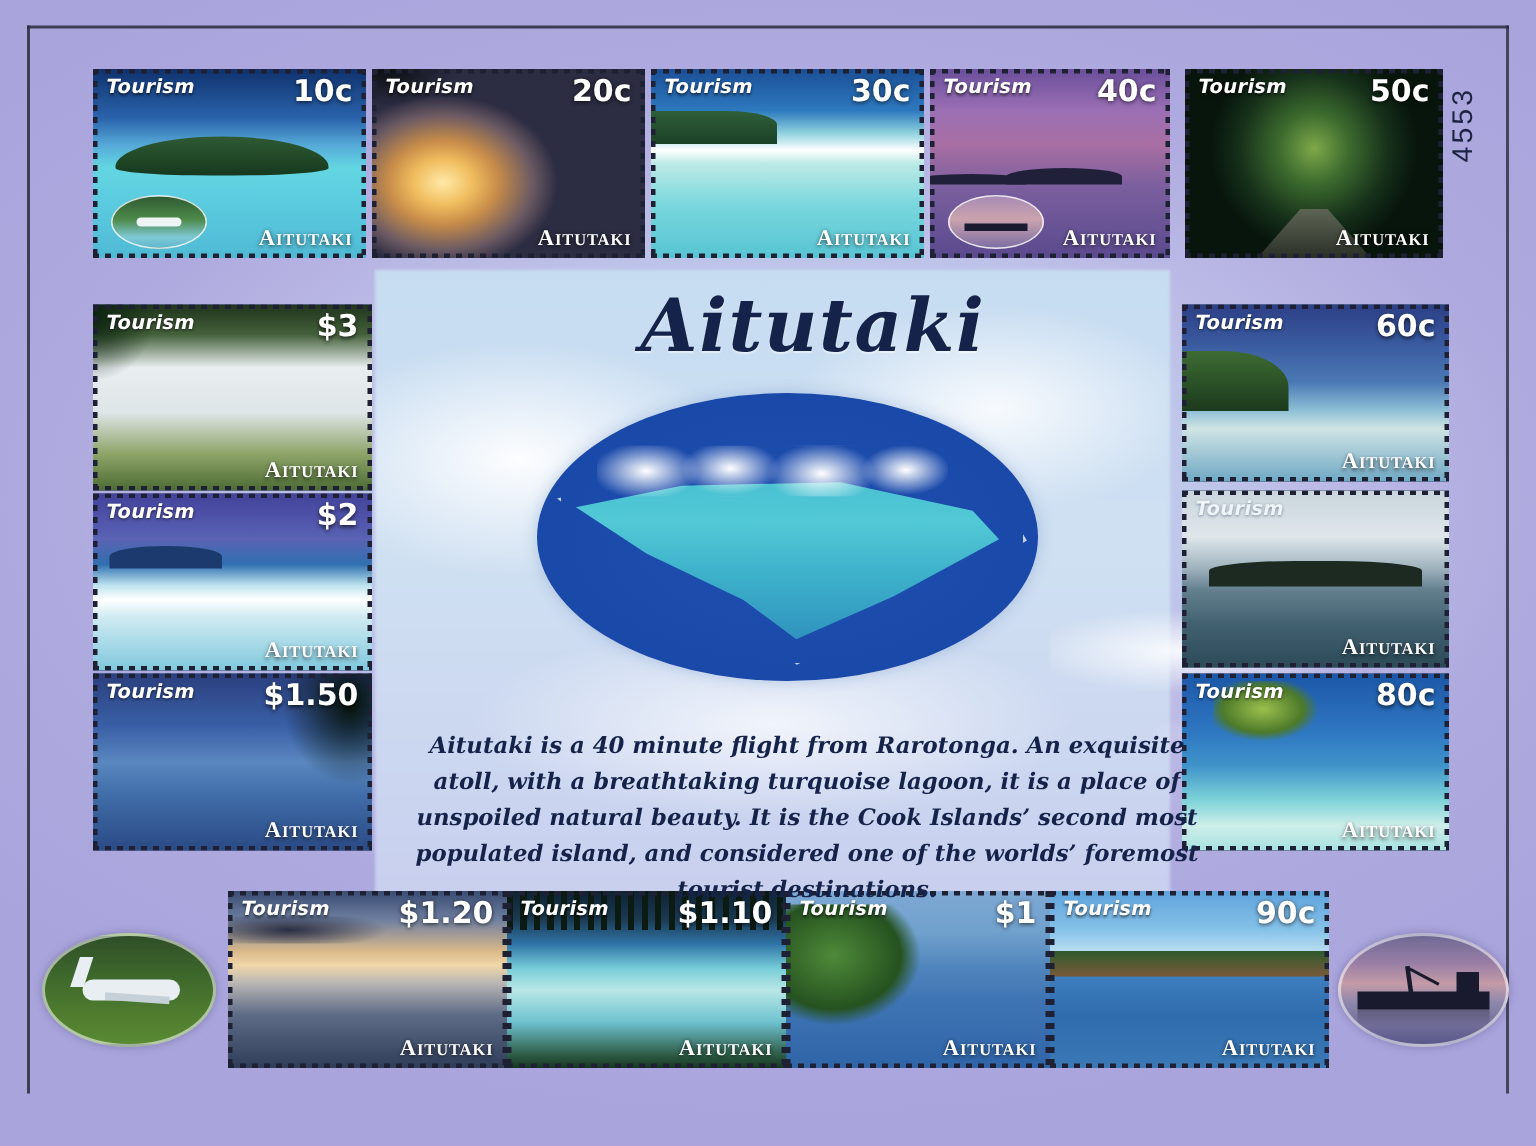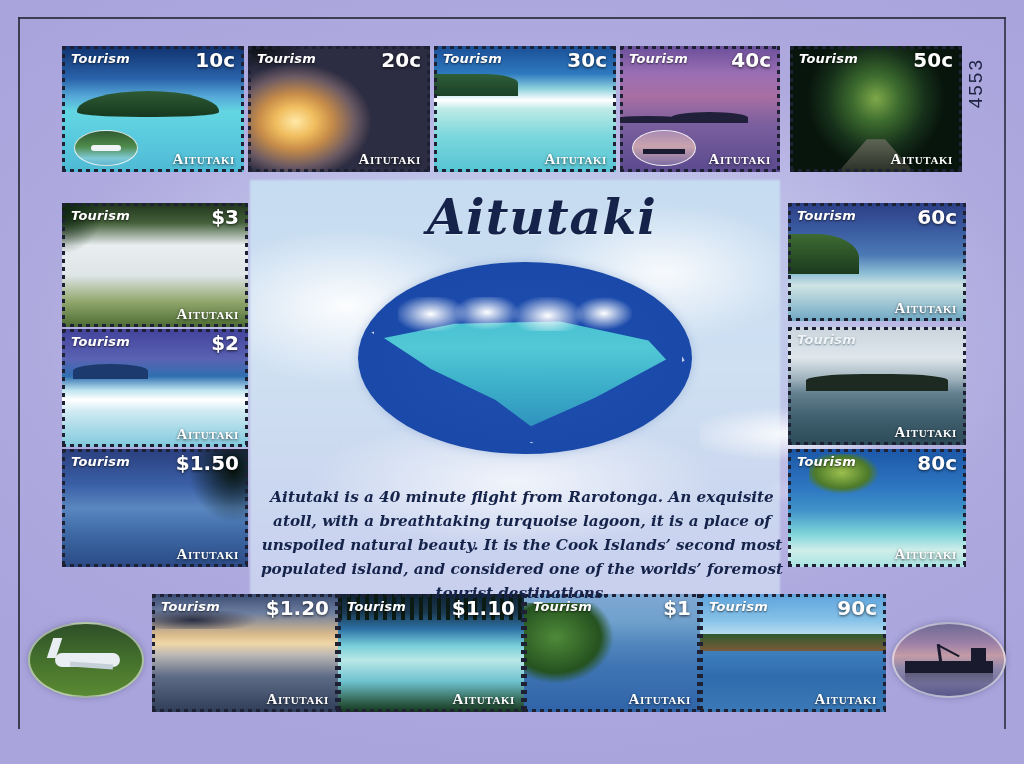--- a/index.html
+++ b/index.html
@@ -162,21 +162,21 @@
   }
 
   
   .title{
     position:absolute;left:392px;top:188px;width:300px;text-align:center;
     font-family:"DejaVu Serif",serif;font-style:italic;font-weight:bold;
     font-size:49px;color:#15234a;letter-spacing:1px;
     text-shadow:0 1px 1px rgba(255,255,255,.5);
   }
   .blurb{
-    position:absolute;left:258px;top:485px;width:528px;text-align:center;
+    position:absolute;left:274px;top:485px;width:528px;text-align:center;
     font-family:"DejaVu Serif",serif;font-style:italic;font-weight:bold;
     font-size:15.2px;line-height:24px;color:#15234a;
   }
   .sheet-no{
     position:absolute;left:965px;top:58px;width:26px;
     font-family:"Liberation Sans",sans-serif;font-size:19px;color:#1c2340;
     letter-spacing:2px;writing-mode:vertical-rl;text-orientation:sideways;
     transform:rotate(180deg);transform-origin:center;
   }
 

